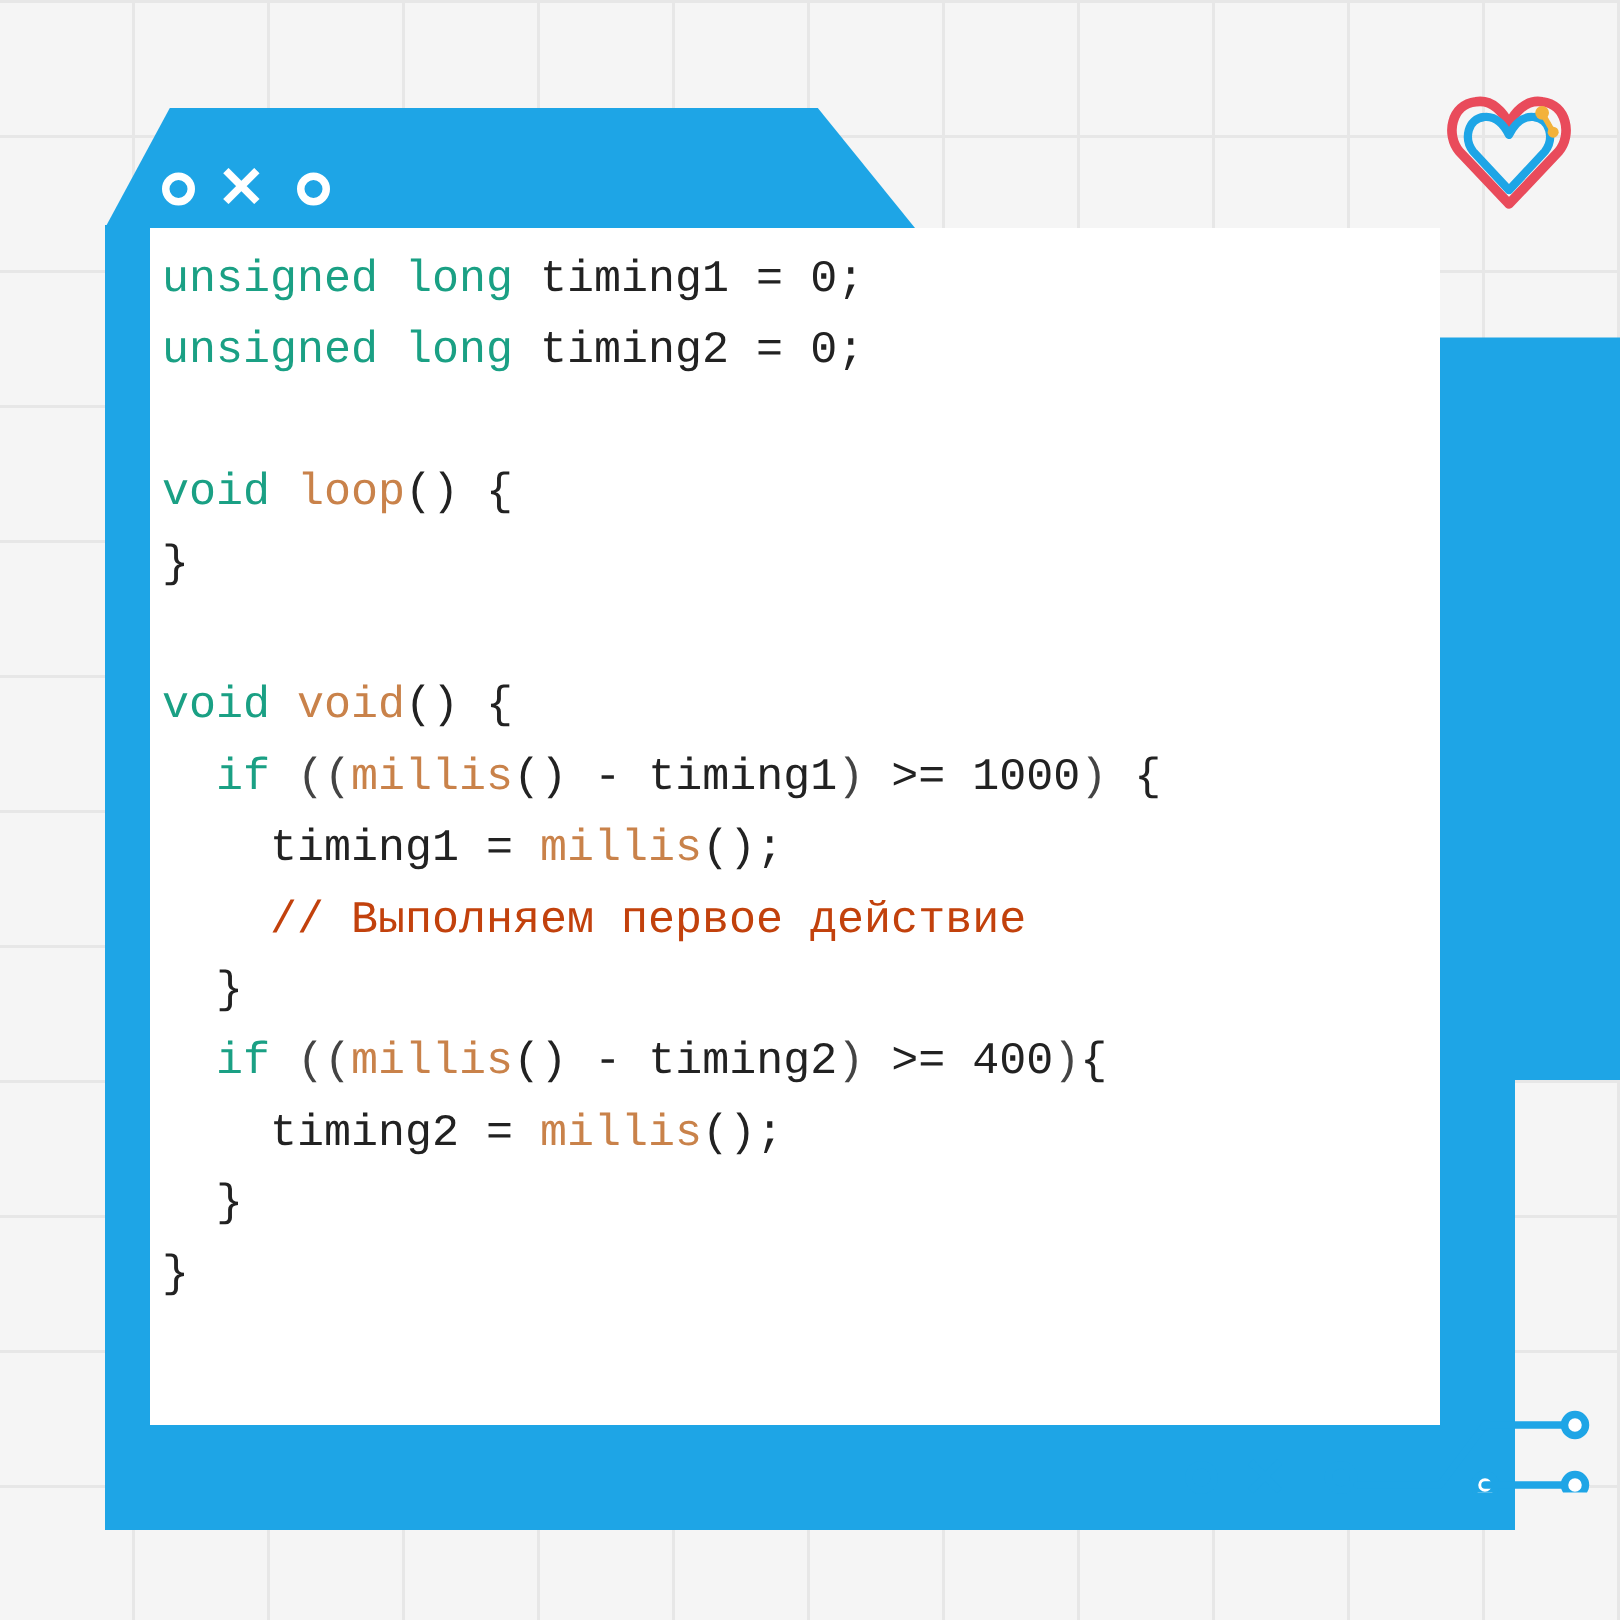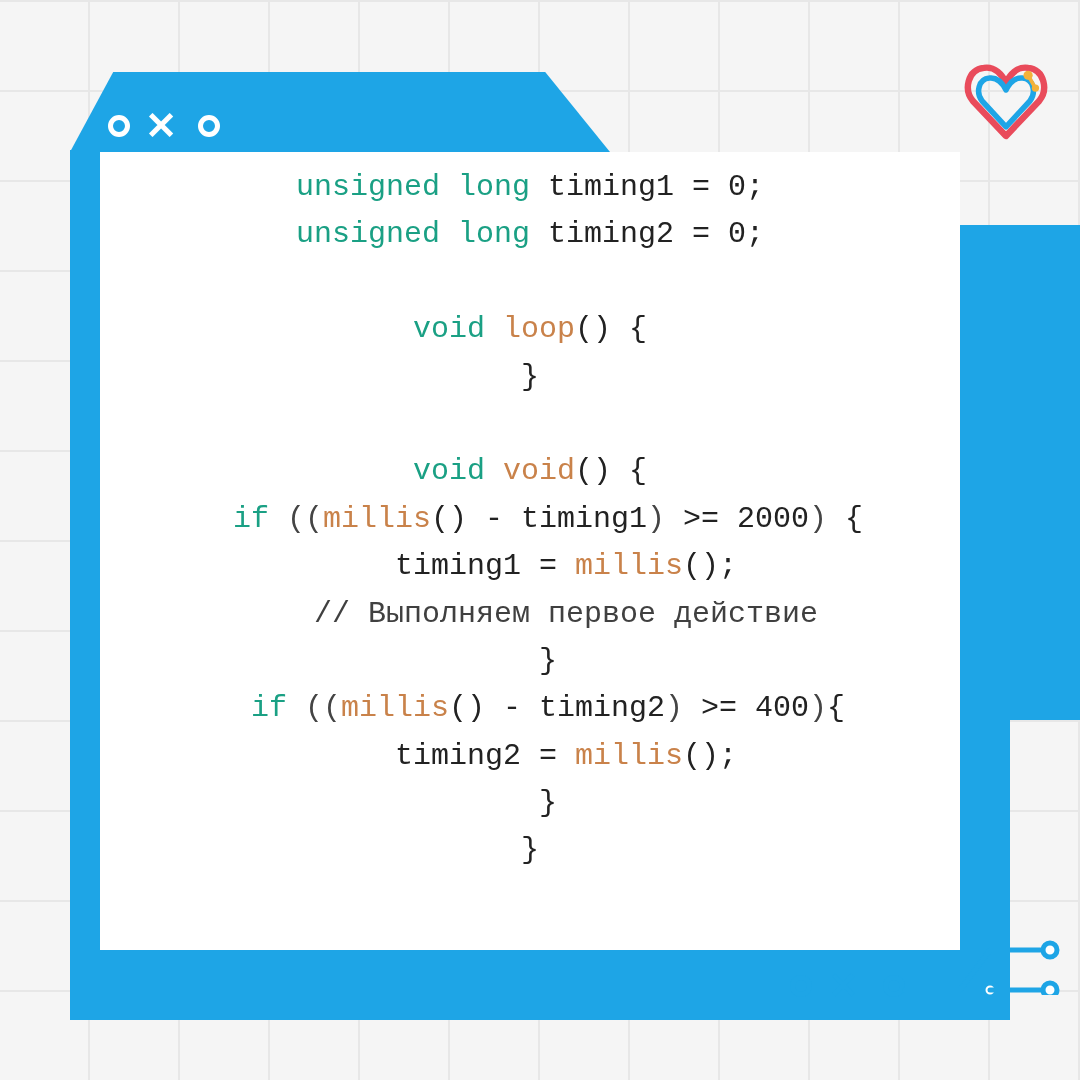--- a/index.html
+++ b/index.html
@@ -42,26 +42,25 @@
     width: 860px; height: 798px;
     background: #ffffff;
     padding: 12px 8px;
   }
   .code {
     font-family: "Courier New", Courier, monospace;
     font-size: 30px;
     line-height: 1.58;
     white-space: pre;
     color: #222;
-    text-align: center;
   }
   .kw      { color: #1aa084; }   
   .fn      { color: #c9824a; }   
   .num     { color: #222; }
-  .comment { color: #404040; }
+  .comment { color: #c2410c; }
   .paren   { color: #444; }
 
   
   .oxo {
     position: absolute;
     font-family: Arial, sans-serif;
     letter-spacing: 6px;
     font-weight: bold;
   }
   .oxo-top {
@@ -108,21 +107,21 @@
 </div>
 
 <div class="code-card">
   <pre class="code" id="code-pre"><span class="kw">unsigned long</span> timing1 = <span class="num">0</span>;
 <span class="kw">unsigned long</span> timing2 = <span class="num">0</span>;
 
 <span class="kw">void</span> <span class="fn">loop</span>() {
 }
 
 <span class="kw">void</span> <span class="fn">void</span>() {
-  <span class="kw">if</span> <span class="paren">((</span><span class="fn">millis</span>() - timing1<span class="paren">)</span> &gt;= <span class="num">2000</span><span class="paren">)</span> {
+  <span class="kw">if</span> <span class="paren">((</span><span class="fn">millis</span>() - timing1<span class="paren">)</span> &gt;= <span class="num">1000</span><span class="paren">)</span> {
     timing1 = <span class="fn">millis</span>();
     <span class="comment">// Выполняем первое действие</span>
   }
   <span class="kw">if</span> <span class="paren">((</span><span class="fn">millis</span>() - timing2<span class="paren">)</span> &gt;= <span class="num">400</span><span class="paren">)</span>{
     timing2 = <span class="fn">millis</span>();
   }
 }
 </pre>
 </div>
 

